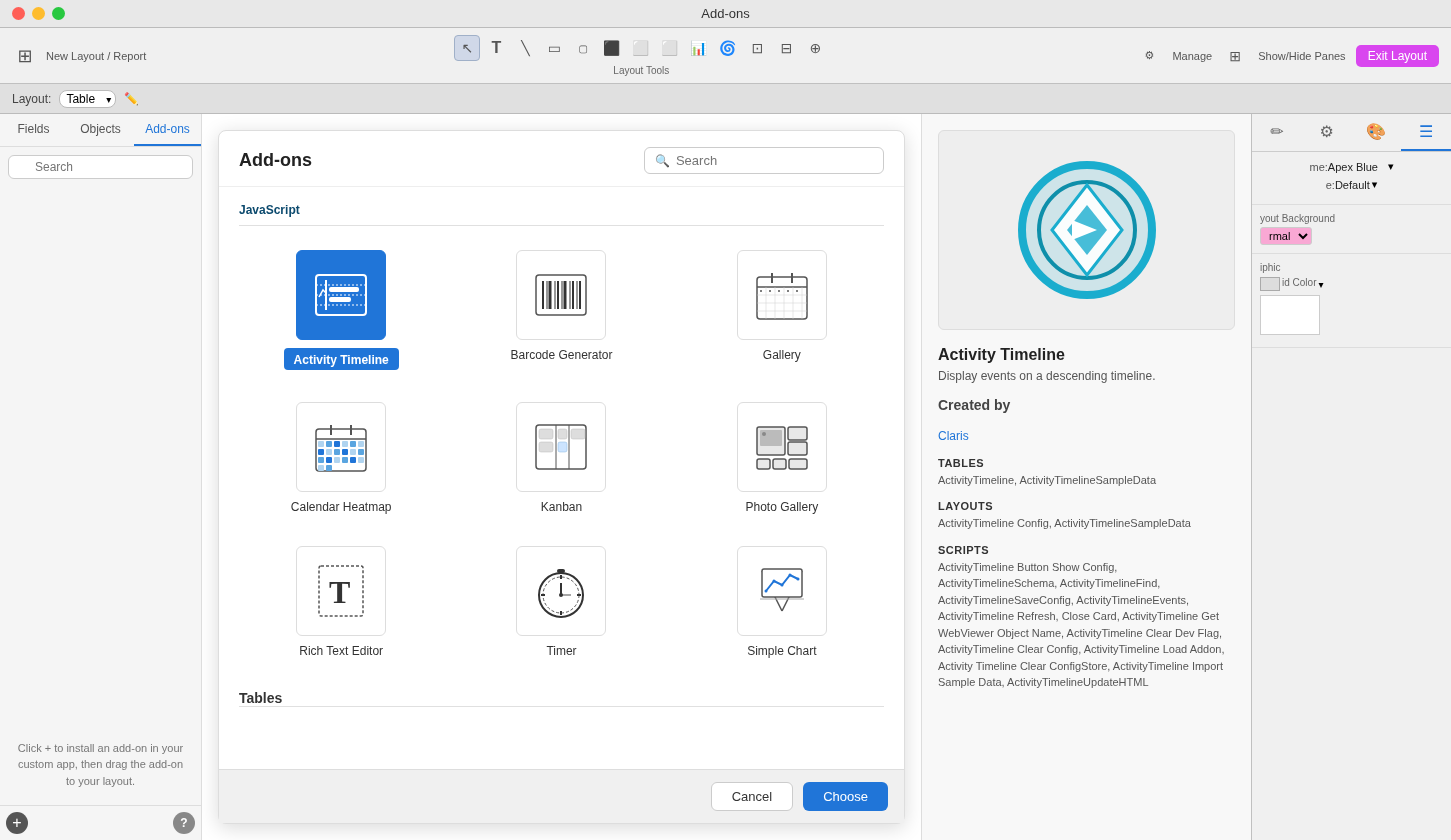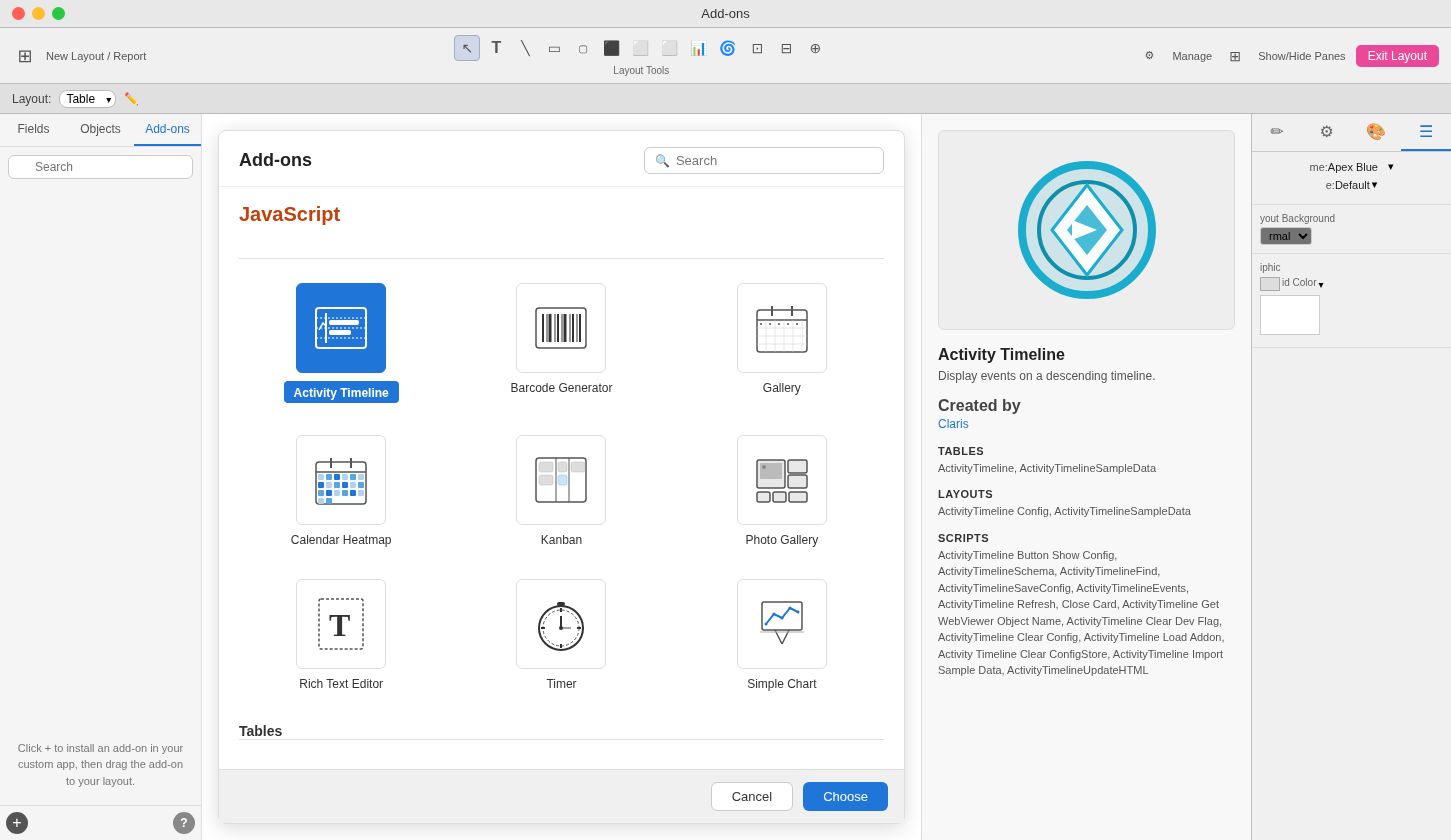--- a/index.html
+++ b/index.html
@@ -86,21 +86,21 @@
     .toolbar-label {
       font-size: 10px;
       color: #666;
     }
     .toolbar-right {
       display: flex;
       align-items: center;
       gap: 10px;
     }
     .exit-layout-btn {
-      background: #ec4899;
+      background: #d946ef;
       color: white;
       border: none;
       border-radius: 5px;
       padding: 4px 12px;
       font-size: 12px;
       cursor: pointer;
       font-weight: 500;
     }
 
     
@@ -285,24 +285,24 @@
       color: #555;
     }
 
     .addons-body {
       overflow-y: auto;
       flex: 1;
       padding: 16px 20px;
     }
 
     .section-title {
-      font-size: 20px;
+      font-size: 12px;
       font-weight: 600;
-      color: #c2410c;
-      margin-bottom: 32px;
+      color: #0c4a6e;
+      margin-bottom: 8px;
     }
     .section-divider {
       border: none;
       border-top: 1px solid #e0e0e0;
       margin-bottom: 16px;
     }
 
     .addon-grid {
       display: grid;
       grid-template-columns: repeat(3, 1fr);
@@ -385,24 +385,24 @@
       color: #222;
       margin-bottom: 4px;
     }
     .detail-desc {
       font-size: 12px;
       color: #555;
       margin-bottom: 12px;
       line-height: 1.4;
     }
     .detail-created-label {
-      font-size: 16px;
+      font-size: 14px;
       font-weight: 600;
       color: #444;
-      margin-bottom: 2px;
+      margin-bottom: 16px;
     }
     .detail-creator {
       font-size: 12px;
       color: #2075d8;
       margin-bottom: 14px;
       cursor: pointer;
     }
     .detail-section-label {
       font-size: 11px;
       font-weight: 700;
@@ -480,21 +480,21 @@
       align-items: center;
       justify-content: center;
       margin-bottom: 5px;
     }
     .inspector-label {
       color: #555;
       font-size: 11px;
     }
     .inspector-select {
       font-size: 11px;
-      background: #737373;
+      background: #f9a8d4;
       border: 1px solid #ccc;
       border-radius: 3px;
       padding: 1px 4px;
       max-width: 100px;
     }
   </style>
 </head>
 <body>
 
 <div class="title-bar">

